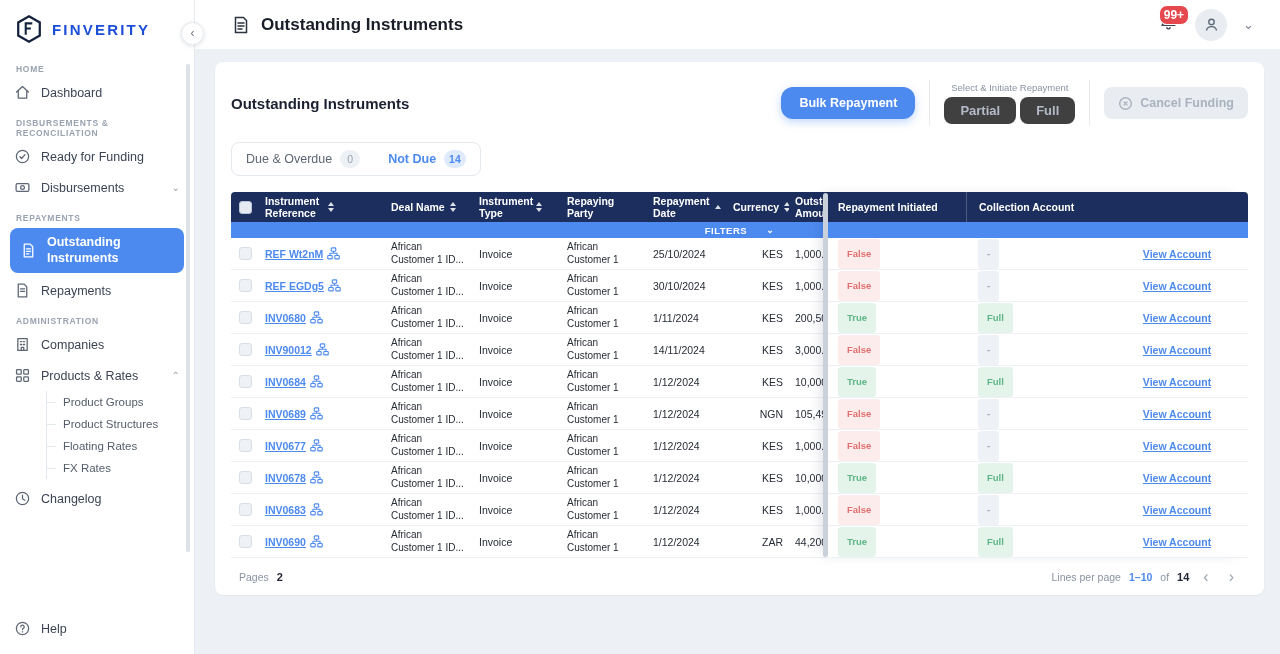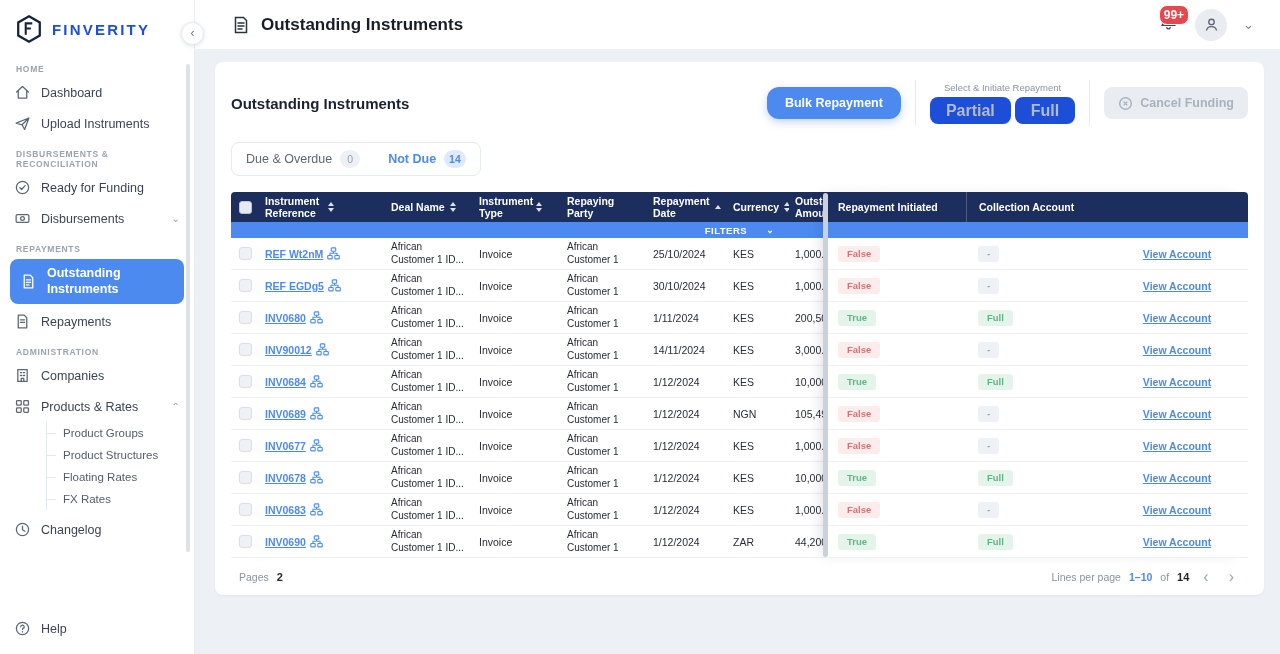--- a/index.html
+++ b/index.html
@@ -57,22 +57,22 @@
   .card-toolbar { display:flex; align-items:center; }
   .card-heading { font-size:15px; font-weight:700; color:#1b2130; }
   .toolbar-right { margin-left:auto; display:flex; align-items:center; gap:14px; }
   .btn-primary { background:#4d8af0; color:#fff; border:none; border-radius:12px; height:32px;
     padding:0 18px; font-size:12.5px; font-weight:600; cursor:pointer;
     box-shadow:0 3px 8px rgba(77,138,240,.35); font-family:inherit; }
   .v-div { width:1px; height:46px; background:#e8ecf1; }
   .seg-group { display:flex; flex-direction:column; align-items:center; gap:4px; }
   .seg-label { font-size:9.5px; color:#8a93a3; }
   .seg-btns { display:flex; gap:4px; }
-  .btn-ghost { background:#1d4ed8; color:#b3bbc7; border:none; border-radius:8px; height:27px;
-    padding:0 16px; font-size:16px; font-weight:600; cursor:pointer; font-family:inherit; }
+  .btn-ghost { background:#404040; color:#b3bbc7; border:none; border-radius:8px; height:27px;
+    padding:0 16px; font-size:13px; font-weight:600; cursor:pointer; font-family:inherit; }
   .btn-disabled { background:#e9edf2; color:#a9b2bf; border:none; border-radius:8px; height:32px;
     padding:0 14px; font-size:12.5px; font-weight:700; display:flex; align-items:center; gap:7px;
     cursor:not-allowed; font-family:inherit; }
   .btn-disabled svg { width:15px; height:15px; stroke:#a9b2bf; fill:none; stroke-width:1.5; }
 
   .tabs { margin-top:16px; display:inline-flex; border:1px solid #e5e9f0; border-radius:8px;
     background:#fff; overflow:hidden; }
   .tab { display:flex; align-items:center; gap:8px; padding:7px 14px; font-size:12.5px;
     color:#5d6675; cursor:pointer; }
   .tab .count { min-width:20px; height:18px; padding:0 5px; border-radius:10px; background:#edf0f4;
@@ -99,21 +99,21 @@
   .cb { width:13px; height:13px; background:#eef1f5; border:1px solid #d9dfe8; border-radius:3px;
     display:inline-block; cursor:pointer; }
   .thead .cb { background:#e6ebf3; border-color:#b9c3d6; }
   
   .c-cb   { width:28px; display:flex; justify-content:center; }
   .c-ref  { width:126px; }
   .c-deal { width:88px; }
   .c-type { width:88px; }
   .c-party{ width:86px; }
   .c-date { width:80px; }
-  .c-cur  { width:62px; }
+  .c-cur  { width:62px;text-align:right; }
   .c-amt  { width:90px; }
   .lbl-wrap { white-space:normal; }
   .w58 { width:58px; } .w52 { width:52px; } .w62 { width:62px; }
   .ref-cell { display:flex; align-items:center; gap:4px; }
   .ref-link { color:#4d8af0; font-weight:700; font-size:10.5px; text-decoration:underline;
     white-space:nowrap; cursor:pointer; }
   .ref-ico { width:13px; height:13px; stroke:#4d8af0; fill:none; stroke-width:1.2; flex-shrink:0; cursor:pointer; }
 
   
   .pinned { position:absolute; top:0; right:0; bottom:0; width:422px; background:#fff;
@@ -121,21 +121,21 @@
   .p-head { display:flex; background:#1c2e5e; color:#fff; height:30px; border-radius:0 4px 0 0; }
   .p-filters { height:16px; background:#4d8af0; }
   .p-th { display:flex; align-items:center; gap:5px; padding:0 12px; font-size:10.5px; font-weight:600;
     flex-shrink:0; cursor:pointer; }
   .p-th + .p-th { border-left:1px solid rgba(255,255,255,.22); }
   .c-init { width:140px; }
   .c-rtype{ width:140px; }
   .c-acct { width:142px; justify-content:flex-start; }
   .p-td { display:flex; align-items:center; padding:0 12px; flex-shrink:0; }
   .p-td.c-acct { justify-content:center; }
-  .badge { display:inline-flex; align-items:center; height:16px; padding:0 9px; border-radius:3px;
+  .badge { display:inline-flex; align-items:center; height:30px; padding:0 9px; border-radius:3px;
     font-size:9.5px; font-weight:600; }
   .badge-red { background:#fdecec; color:#e07070; }
   .badge-green { background:#e5f4eb; color:#5cb585; }
   .badge-neutral { background:#eef1f5; color:#9aa3b1; }
   .acct-link { color:#4d8af0; font-size:10.5px; font-weight:600; text-decoration:underline; cursor:pointer; }
   .grab-bar { position:absolute; left:-3px; top:1px; bottom:1px; width:5px; border-radius:3px;
     background:#cbd1da; z-index:5; cursor:col-resize; }
 
   .card-footer { height:38px; display:flex; align-items:center; border-top:1px solid #e8ecf1;
     padding:0 8px; margin-top:-1px; }
@@ -164,26 +164,20 @@
 
     <nav class="nav">
       <div class="sec-label">HOME</div>
       <div class="nav-item">
         <svg class="nav-ico" viewBox="0 0 20 20">
             <path d="M3 9.5l7-6.5 7 6.5M5 8v8.5h10V8"></path>
           </svg>
         <span>Dashboard</span>
       </div>
 
-      <div class="nav-item">
-        <svg class="nav-ico" viewBox="0 0 20 20">
-            <path d="M2.5 9.5L17.5 3.5 12.5 17 9.5 11.5 2.5 9.5zM9.5 11.5l8-8"></path>
-          </svg>
-        <span>Upload Instruments</span>
-      </div>
 
       <div class="sec-label">DISBURSEMENTS &amp; RECONCILIATION</div>
       <div class="nav-item">
         <svg class="nav-ico" viewBox="0 0 20 20">
             <circle cx="10" cy="10" r="7.2"></circle>
             <path d="M7 10.3l2 2 4-4.5"></path>
           </svg>
         <span>Ready for Funding</span>
       </div>
       <div class="nav-item">

